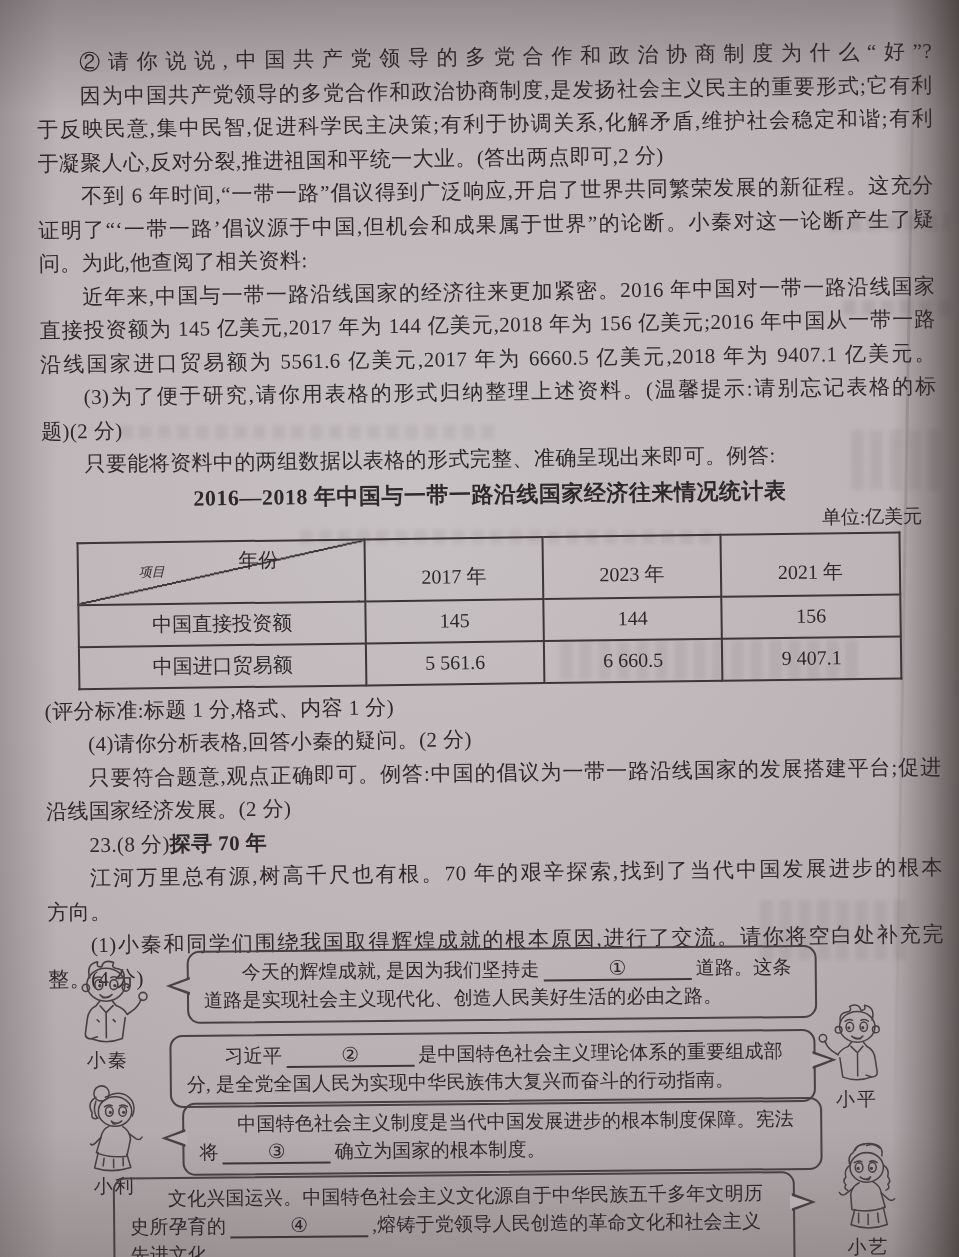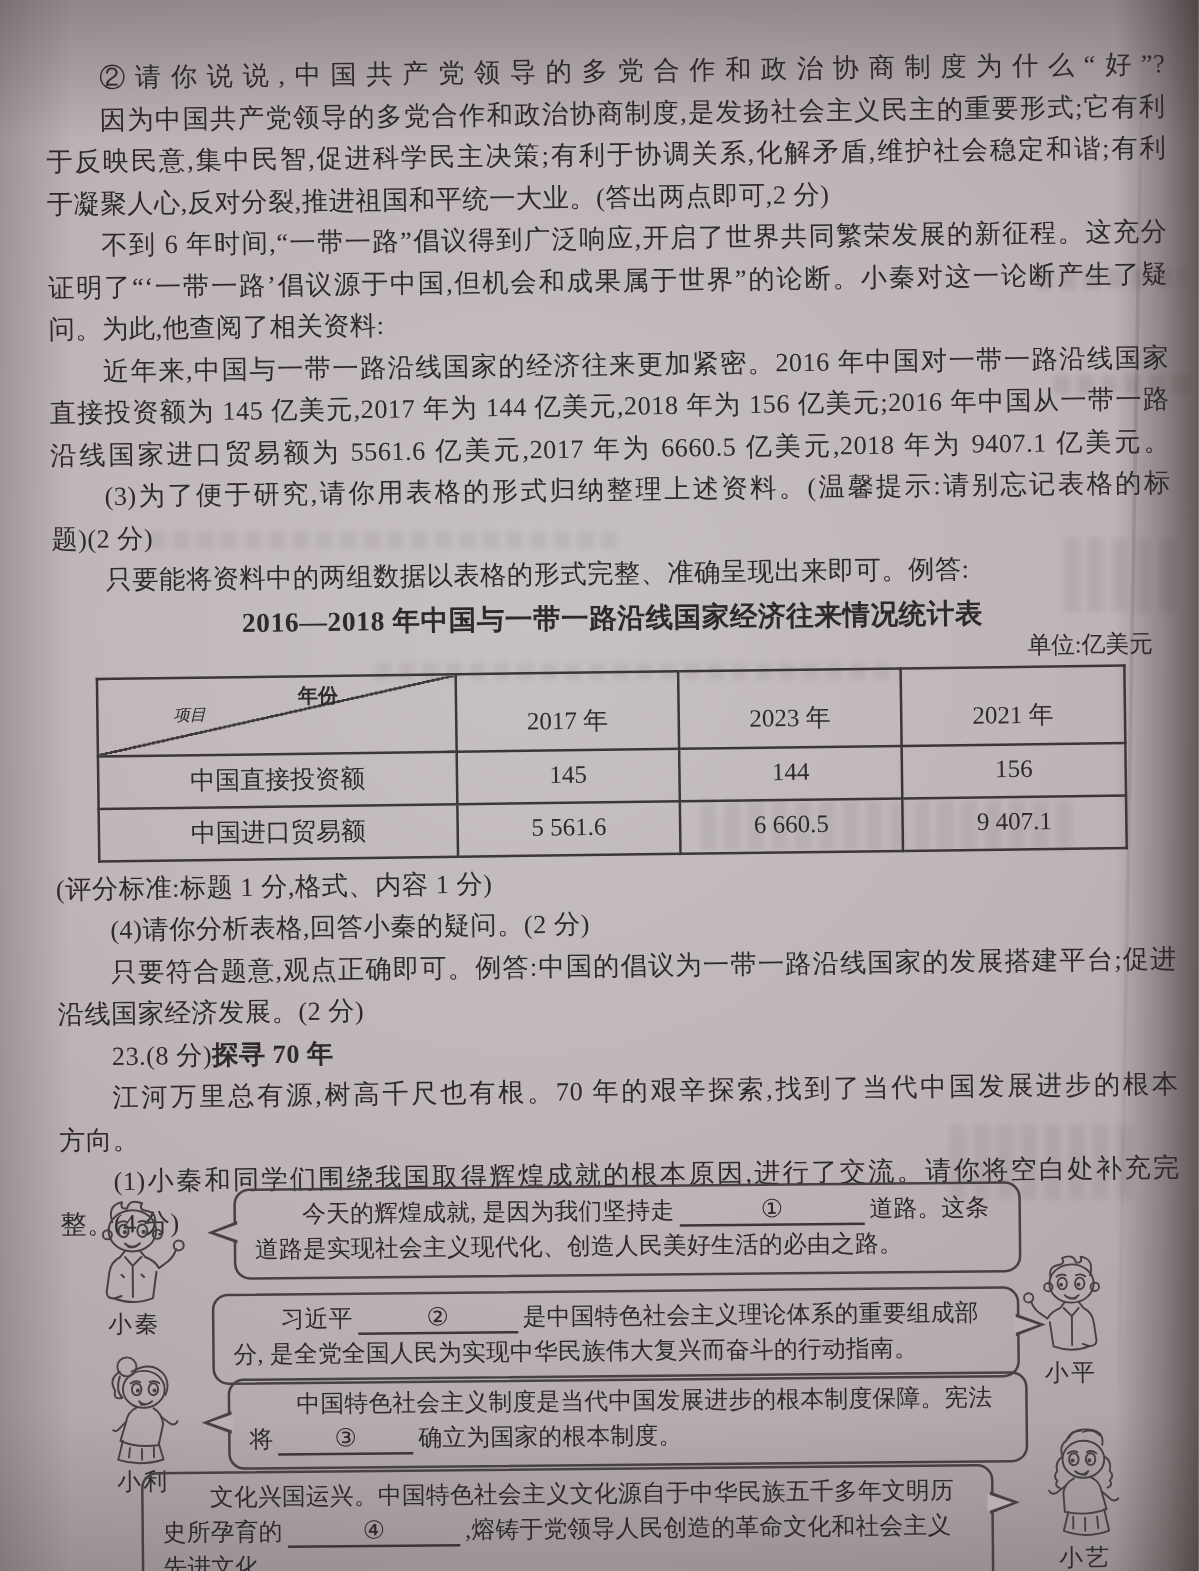--- a/index.html
+++ b/index.html
@@ -23,21 +23,21 @@
   .ln{font-size:21px;line-height:33.5px;letter-spacing:.4px;text-align:justify;text-align-last:justify;white-space:nowrap;overflow:visible;}
   .ln.short{text-align:left;text-align-last:left;}
   .ind{text-indent:2.05em;}
   .b{font-weight:bold;}
   .tbl-title{font-weight:bold;font-size:22px;line-height:32px;text-align:center;letter-spacing:.5px;margin-top:2px;}
   .unit{font-size:19px;line-height:22px;text-align:right;margin:0 16px 4px 0;}
   table.stat{border-collapse:collapse;margin-left:34px;width:822px;table-layout:fixed;}
   table.stat td{border:2px solid #3c3638;font-size:20px;text-align:center;vertical-align:middle;padding:0;}
   td.corner{position:relative;height:60px;
     background-image:linear-gradient(to bottom right, transparent calc(50% - 1px), #3c3638 calc(50% - 1px), #3c3638 calc(50% + 1px), transparent calc(50% + 1px));}
-  .corner .top{position:absolute;top:5px;left:56%;font-size:16px;font-weight:bold;}
+  .corner .top{position:absolute;top:5px;left:56%;font-size:20px;}
   .corner .bot{position:absolute;bottom:22px;left:21%;font-size:13px;font-style:italic;}
   td.head{height:60px;}
   td.cell{height:40px;}
   td.head span{position:relative;top:8px;}
   .dialogs{position:absolute;left:30px;top:948px;width:920px;height:306px;transform:rotate(-0.55deg);}
   .bubble{position:absolute;border:2px solid #474143;border-radius:13px;padding:6px 15px 7px 15px;
     font-size:19px;line-height:28px;letter-spacing:.2px;}
   .bubble p{margin:0;text-indent:2em;}
   .bubble.tl::before{content:"";position:absolute;left:-23px;top:24px;border-style:solid;
     border-width:9px 24px 9px 0;border-color:transparent #474143 transparent transparent;}

